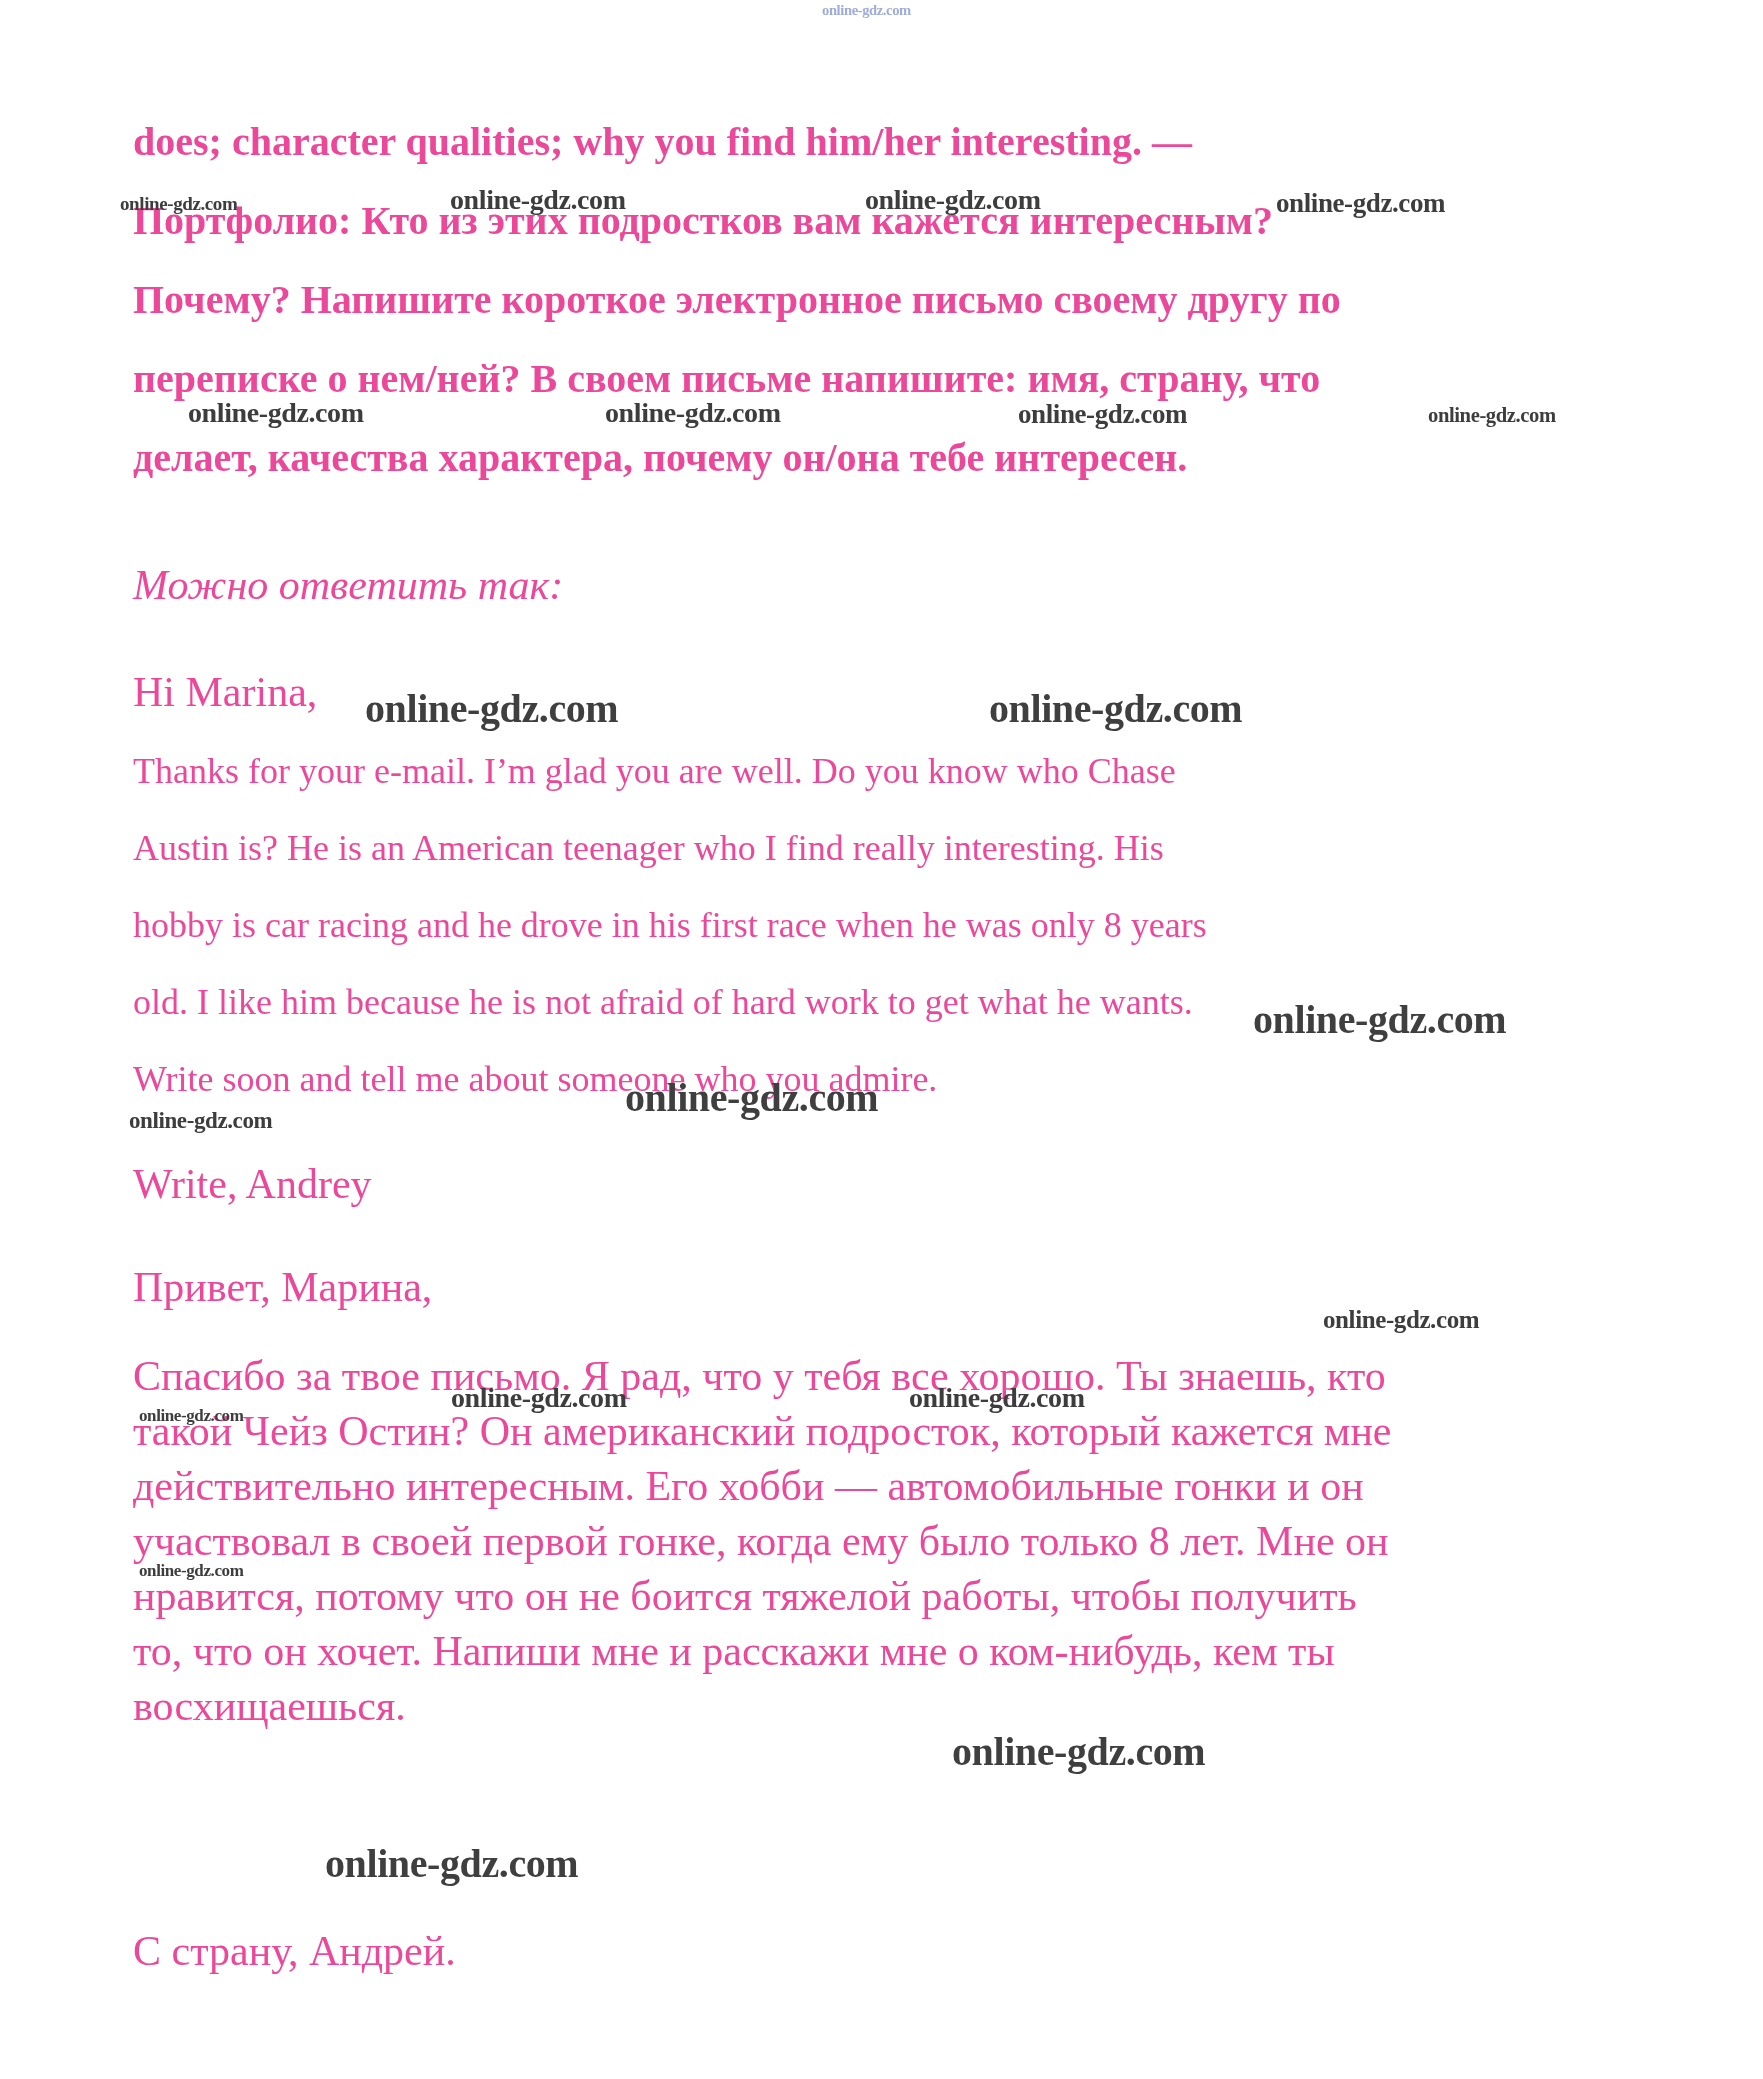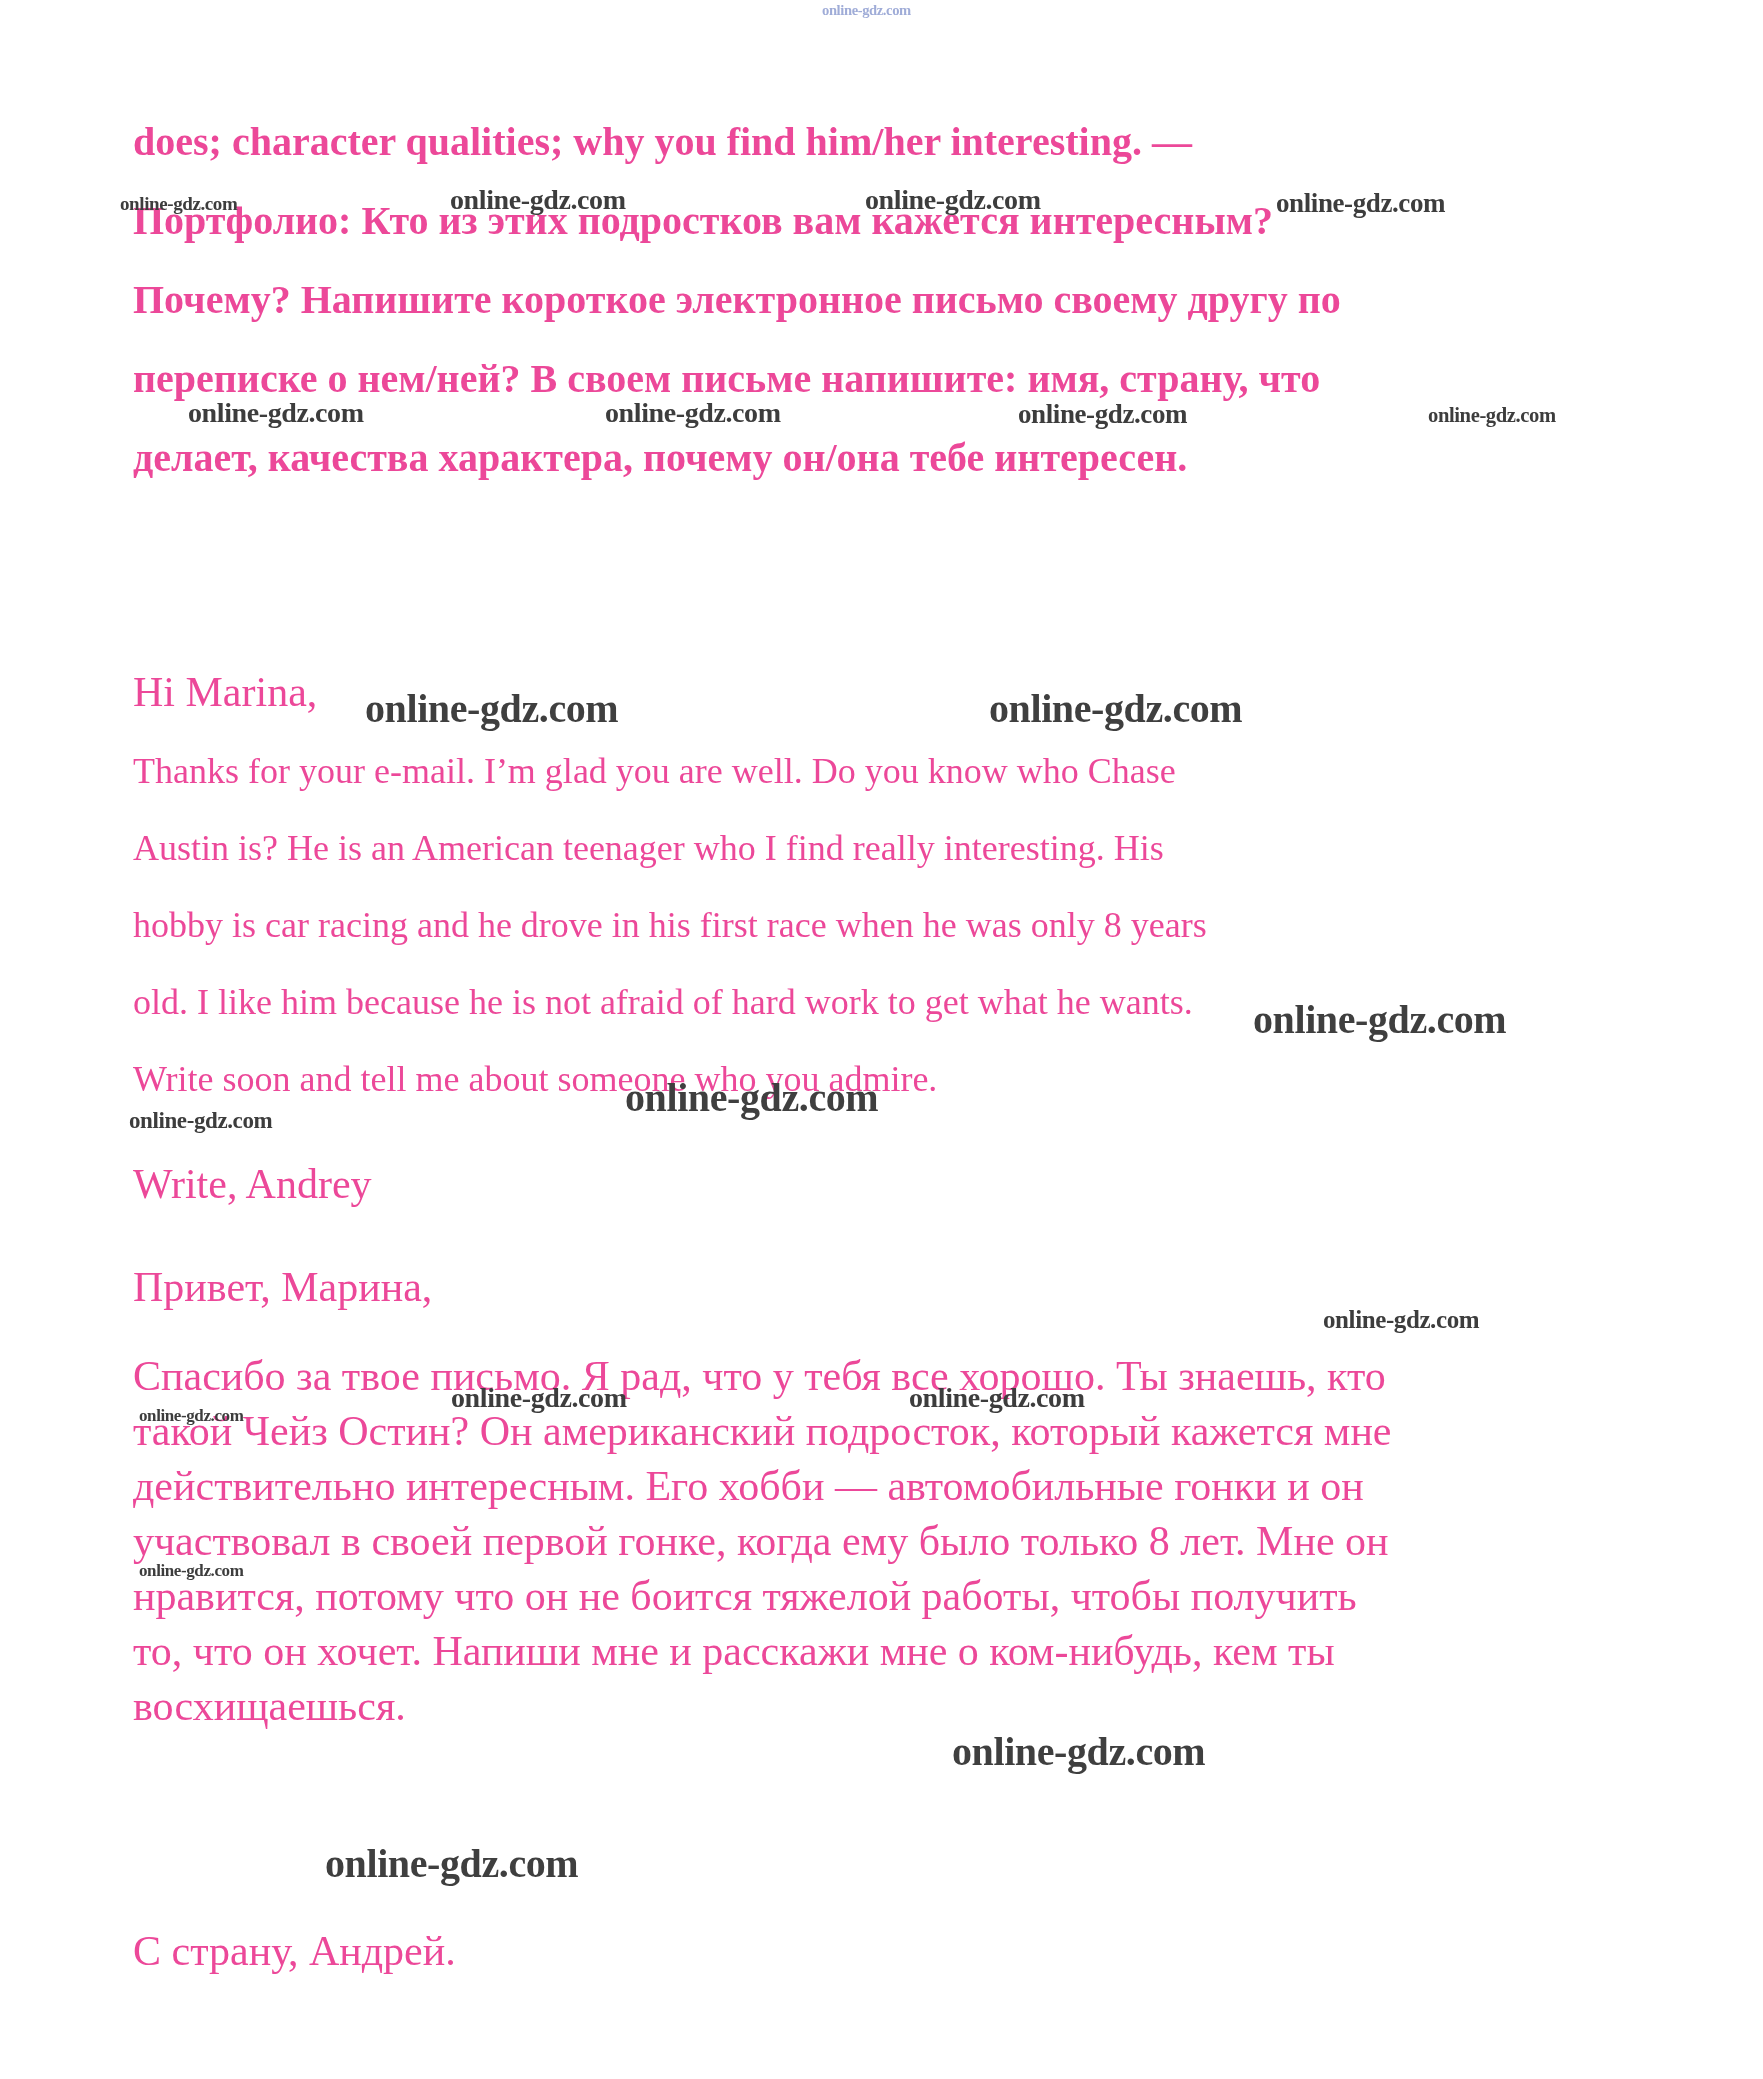--- a/index.html
+++ b/index.html
@@ -80,20 +80,21 @@
 <body>
 
 <div class="page">
 
   <div class="textblock heading">does; character qualities; why you find him/her interesting. —
 Портфолио: Кто из этих подростков вам кажется интересным?
 Почему? Напишите короткое электронное письмо своему другу по
 переписке о нем/ней? В своем письме напишите: имя, страну, что
 делает, качества характера, почему он/она тебе интересен.</div>
 
+  <div class="textblock intro">Можно ответить так:</div>
 
   <div class="textblock greeting-en">Hi Marina,</div>
 
   <div class="textblock body-en">Thanks for your e-mail. I’m glad you are well. Do you know who Chase
 Austin is? He is an American teenager who I find really interesting. His
 hobby is car racing and he drove in his first race when he was only 8 years
 old. I like him because he is not afraid of hard work to get what he wants.
 Write soon and tell me about someone who you admire.</div>
 
   <div class="textblock sig-en">Write, Andrey</div>

